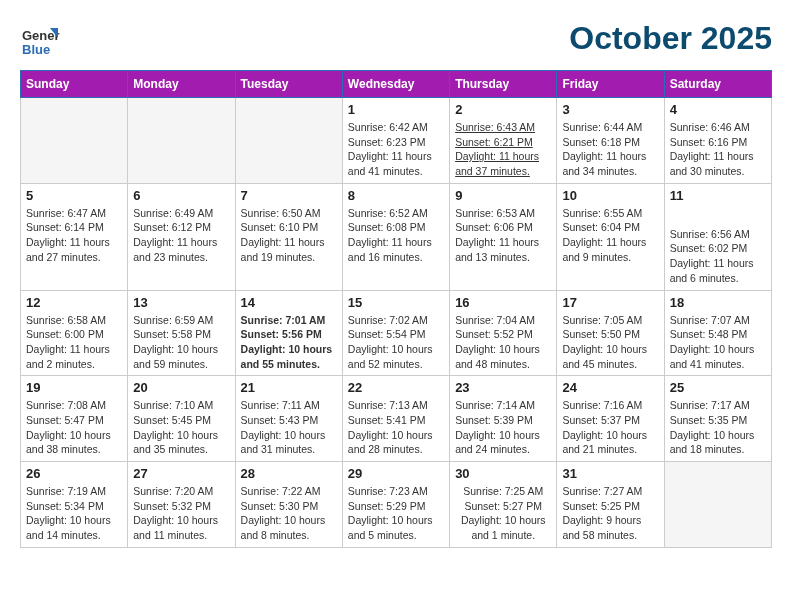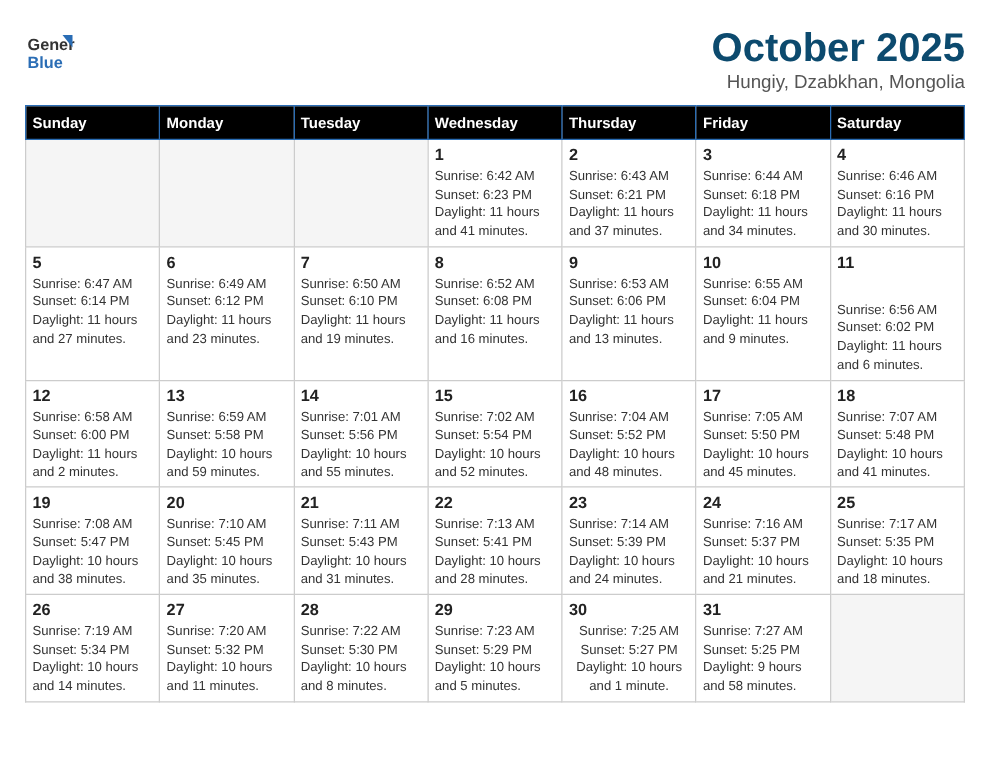--- a/index.html
+++ b/index.html
@@ -36,21 +36,21 @@
     .location {
       font-size: 15px;
       color: #555;
     }
     .calendar {
       width: 100%;
       border-collapse: collapse;
       font-size: 11px;
     }
     .calendar th {
-      background-color: #000000;
+      background-color: #a21caf;
       color: #fff;
       text-align: left;
       padding: 6px 5px;
       font-size: 12px;
       border: 1px solid #2a6db5;
     }
     .calendar td {
       border: 1px solid #ccc;
       vertical-align: top;
       padding: 4px 5px;
@@ -79,21 +79,20 @@
 <div class="header">
   <div class="logo">
     <svg class="logo-icon" viewBox="0 0 40 40">
       <text x="2" y="20" font-size="13" font-weight="bold" fill="#333">General</text>
       <text x="2" y="34" font-size="13" font-weight="bold" fill="#2a6db5">Blue</text>
       <polygon points="30,8 38,8 38,18" fill="#2a6db5"></polygon>
     </svg>
   </div>
   <div class="title-block">
     <div class="month-title">October 2025</div>
-    <div class="location">Hungiy, Dzabkhan, Mongolia</div>
   </div>
 </div>
 
 <table class="calendar">
   <thead>
     <tr>
     <th>Sunday</th>
         <th>Monday</th>
         <th>Tuesday</th>
         <th>Wednesday</th>
@@ -109,21 +108,21 @@
         <td class="empty"></td>
         <td>
           <div class="day-num">1</div>
           <div class="day-info" style="white-space: pre-line;">Sunrise: 6:42 AM
 Sunset: 6:23 PM
 Daylight: 11 hours
 and 41 minutes.</div>
         </td>
         <td>
           <div class="day-num">2</div>
-          <div class="day-info" style="white-space: pre-line;">Sunrise: 6:43 AM
+          <div class="day-info" style="white-space: pre-line; text-decoration: underline;">Sunrise: 6:43 AM
 Sunset: 6:21 PM
 Daylight: 11 hours
 and 37 minutes.</div>
         </td>
         <td>
           <div class="day-num">3</div>
           <div class="day-info" style="white-space: pre-line;">Sunrise: 6:44 AM
 Sunset: 6:18 PM
 Daylight: 11 hours
 and 34 minutes.</div>
@@ -197,21 +196,21 @@
         </td>
         <td>
           <div class="day-num">13</div>
           <div class="day-info" style="white-space: pre-line;">Sunrise: 6:59 AM
 Sunset: 5:58 PM
 Daylight: 10 hours
 and 59 minutes.</div>
         </td>
         <td>
           <div class="day-num">14</div>
-          <div class="day-info" style="white-space: pre-line;">Sunrise: 7:01 AM
+          <div class="day-info" style="white-space: pre-line; font-weight: bold;">Sunrise: 7:01 AM
 Sunset: 5:56 PM
 Daylight: 10 hours
 and 55 minutes.</div>
         </td>
         <td>
           <div class="day-num">15</div>
           <div class="day-info" style="white-space: pre-line;">Sunrise: 7:02 AM
 Sunset: 5:54 PM
 Daylight: 10 hours
 and 52 minutes.</div>

